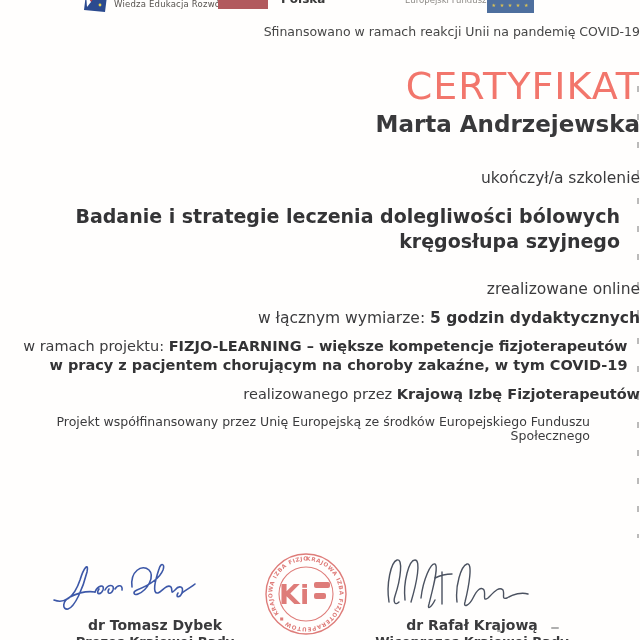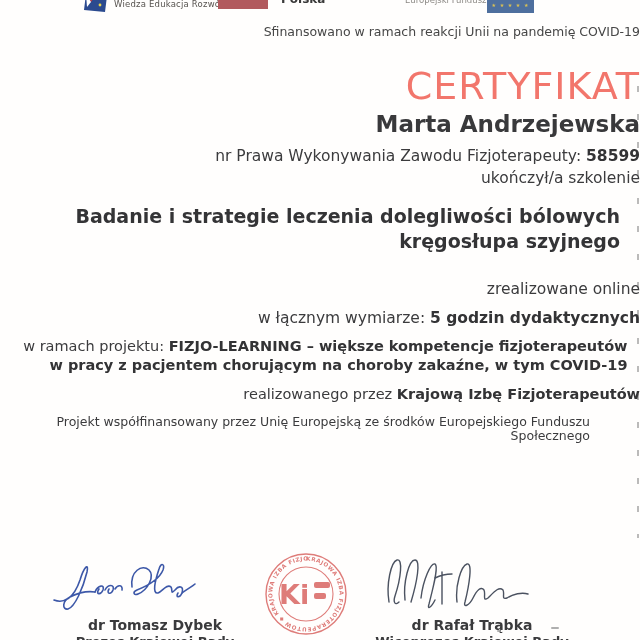--- a/index.html
+++ b/index.html
@@ -64,21 +64,20 @@
     <div class="eu-flag">
       <div class="eu-stars">★ ★ ★ ★ ★</div>
     </div>
   </div>
 
   <div class="abs funding-note">Sfinansowano w ramach reakcji Unii na pandemię COVID-19</div>
 
   <div class="abs title">CERTYFIKAT</div>
   <div class="abs recipient">Marta Andrzejewska</div>
 
-  <div class="abs license"><span>nr Prawa Wykonywania Zawodu Fizjoterapeuty: </span><b>58599</b></div>
 
   <div class="abs completion">ukończył/a szkolenie</div>
 
   <div class="abs mode">zrealizowane online</div>
 
   <div class="abs course">Badanie i strategie leczenia dolegliwości bólowych kręgosłupa szyjnego</div>
 
   <div class="abs duration"><span>w łącznym wymiarze: </span><b>5 godzin dydaktycznych</b></div>
 
   <div class="abs project"><span>w ramach projektu: </span><b>FIZJO-LEARNING – większe kompetencje fizjoterapeutów w pracy z pacjentem chorującym na choroby zakaźne, w tym COVID-19</b></div>
@@ -120,20 +119,20 @@
       <path d="M60,22 C60,34 60,46 60,54 M53,28 C59,25 66,24 70,24"></path>
       <path d="M75,52 C73,36 79,16 85,14 C91,12 87,36 83,52 C81,58 87,56 91,48 C95,40 99,36 102,40 C104,44 100,52 106,48 C112,42 117,36 121,40 C123,44 119,50 125,48 C131,44 140,42 146,44"></path>
     </g>
   </svg>
 
   <div class="sig-block left">
     <div class="sig-name">dr Tomasz Dybek</div>
     <div class="sig-role">Prezes Krajowej Rady</div>
   </div>
   <div class="sig-block right">
-    <div class="sig-name">dr Rafał Trąbka</div>
+    <div class="sig-name">dr Rafał Krajową</div>
     <div class="sig-role">Wiceprezes Krajowej Rady</div>
   </div>
 
   <div class="edge-artifact"></div>
   <div class="speck s1"></div>
   <div class="speck s2"></div>
 </div>
 
 </body></html>

